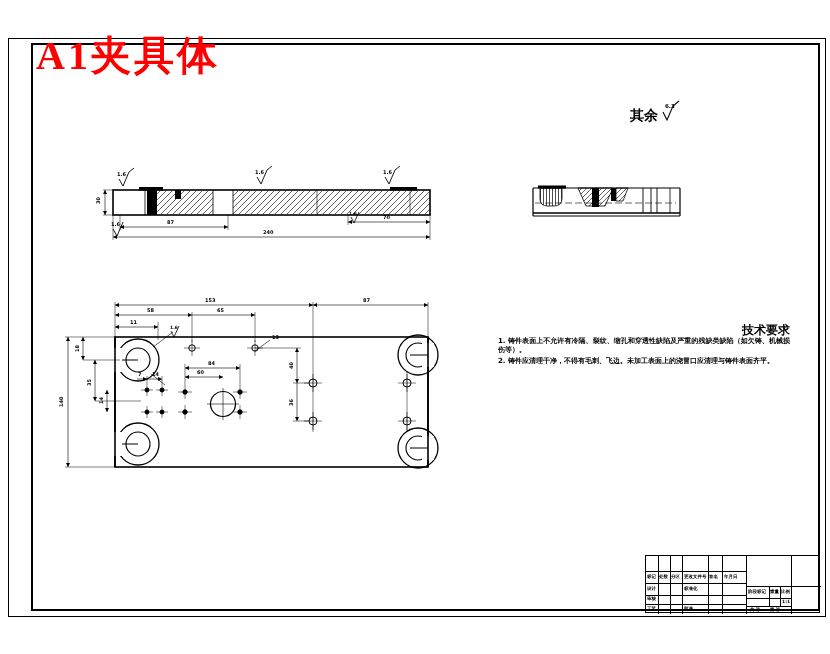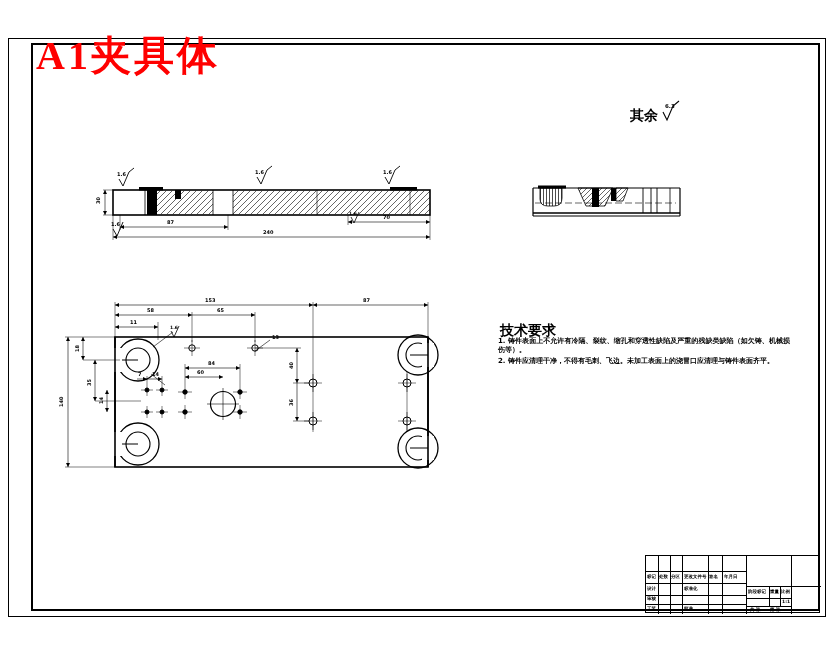--- a/index.html
+++ b/index.html
@@ -3,22 +3,22 @@
 <meta charset="utf-8">
 <style>
   html,body{margin:0;padding:0;background:#fff;}
   .sheet{position:relative;width:830px;height:654px;background:#ffffff;overflow:hidden;
          font-family:"DejaVu Sans",sans-serif;color:#000;}
   .abs{position:absolute;}
   .frame{position:absolute;border:1px solid #000;box-sizing:border-box;background:transparent;}
   .frame.inner{border-width:2px;}
   .drawing-title{position:absolute;left:36px;top:36px;font-family:"Liberation Serif",serif;
                  font-weight:bold;font-size:40px;letter-spacing:3px;line-height:1;}
-  .tech-head{position:absolute;left:500px;top:322px;width:290px;text-align:left;
-             font-weight:bold;font-size:14px;}
+  .tech-head{position:absolute;left:500px;top:322px;width:290px;text-align:right;
+             font-weight:bold;font-size:12px;}
   .tech-body{position:absolute;left:498px;top:337px;width:292px;font-size:7px;line-height:1.35;
              font-weight:bold;text-align:justify;}
   .tech-body p{margin:0 0 1px 0;}
   .surface-note{position:absolute;left:630px;top:100px;display:flex;align-items:flex-end;gap:1px;}
   .surface-note .txt{font-size:14px;font-weight:bold;line-height:1;}
   
   .tb-line{position:absolute;background:#000;}
   .tb-label{position:absolute;font-size:4.5px;font-weight:bold;white-space:nowrap;
             transform-origin:left top;line-height:1;}
   svg text{font-family:"DejaVu Sans",sans-serif;font-weight:bold;}

